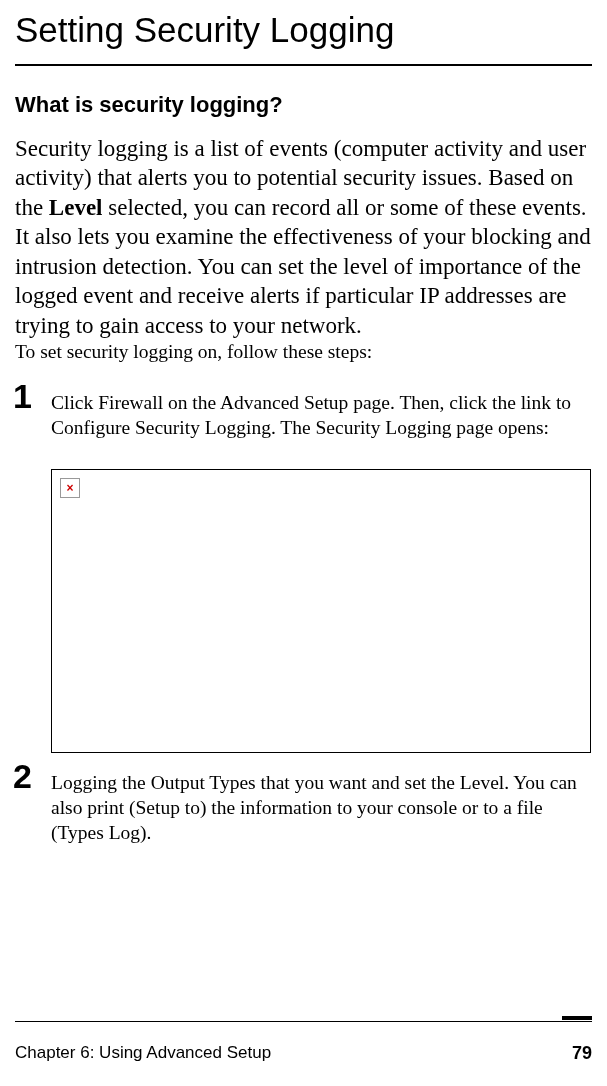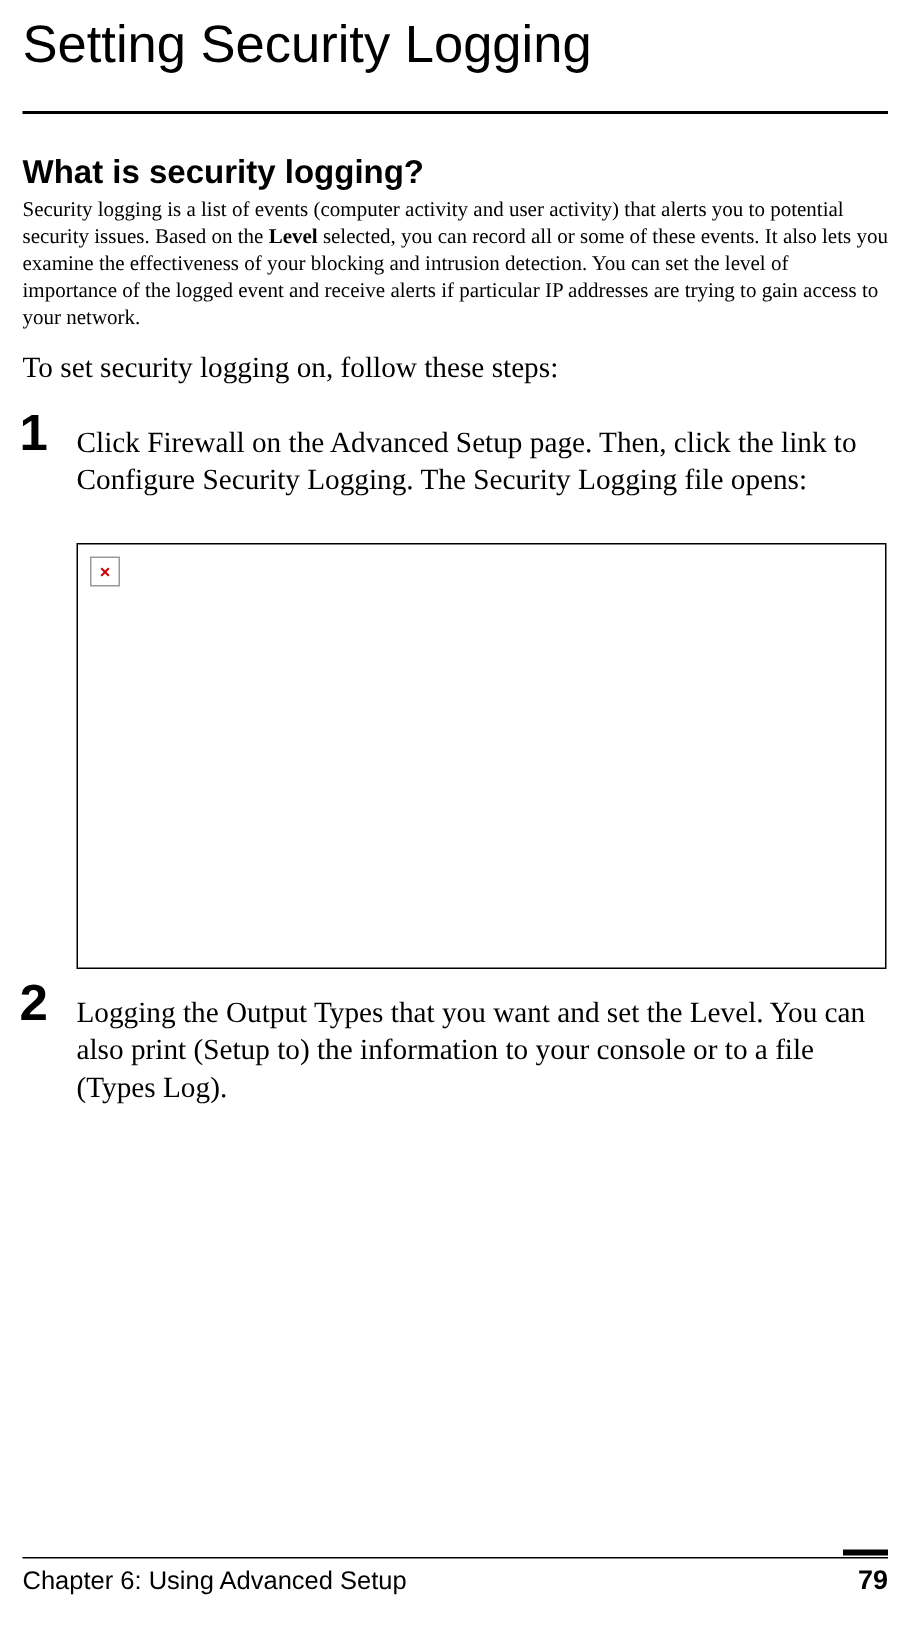--- a/index.html
+++ b/index.html
@@ -14,35 +14,34 @@
       font-family: Georgia, 'Times New Roman', serif;
       color: #000;
       position: relative;
       padding: 10px 15px 0 15px;
     }
     .page-title {
       font-family: 'Trebuchet MS', 'Segoe UI', Arial, sans-serif;
       font-size: 35px;
       font-weight: normal;
       letter-spacing: 0px;
-      padding-bottom: 24px;
+      padding-bottom: 14px;
       border-bottom: 2px solid #000;
       margin-bottom: 26px;
     }
     .section-heading {
       font-family: Arial, Helvetica, sans-serif;
       font-size: 22px;
       font-weight: bold;
-      margin-bottom: 4px;
+      margin-bottom: 16px;
     }
     .body-para {
       font-family: Garamond, Georgia, 'Times New Roman', serif;
-      font-size: 14px;
+      font-size: 23px;
       line-height: 1.28;
-      margin-bottom: 12px;
     }
     .body-para .bold {
       font-weight: bold;
     }
     .lead-in {
       font-family: Garamond, Georgia, 'Times New Roman', serif;
       font-size: 19.5px;
       line-height: 1.28;
       margin-bottom: 26px;
     }
@@ -90,24 +89,24 @@
       font-family: Arial, sans-serif;
     }
     .footer {
       position: absolute;
       bottom: 22px;
       left: 15px;
       right: 15px;
     }
     .footer-line-wrap {
       border-top: 1.5px solid #000;
-      padding-top: 4px;
+      padding-top: 21px;
       display: flex;
       justify-content: space-between;
-      align-items: flex-end;
+      align-items: flex-start;
       font-family: 'Trebuchet MS', 'Segoe UI', Arial, sans-serif;
     }
     .footer-accent {
       position: absolute;
       right: 0;
       top: -5px;
       width: 30px;
       height: 4px;
       background: #000;
     }
@@ -128,21 +127,21 @@
 
 <p class="body-para">
   <span>Security logging is a list of events (computer activity and user activity) that alerts you to potential security issues. Based on the </span><span class="bold">Level</span><span> selected, you can record all or some of these events. It also lets you examine the effectiveness of your blocking and intrusion detection. You can set the level of importance of the logged event and receive alerts if particular IP addresses are trying to gain access to your network.</span>
 </p>
 
 <p class="lead-in">To set security logging on, follow these steps:</p>
 
 <div class="step">
   <div class="step-num">1</div>
   <div class="step-text">
-    <span>Click </span><span class="bold">Firewall</span><span> on the </span><span class="bold">Advanced Setup</span><span> page. Then, click the link to </span><span class="bold">Configure Security Logging</span><span>. The </span><span class="bold">Security Logging</span><span> file opens:</span>
+    <span>Click </span><span class="bold">Firewall</span><span> on the </span><span class="bold">Advanced Setup</span><span> page. Then, click the link to </span><span class="bold">Configure Security Logging</span><span>. The </span><span class="bold">Security Logging</span><span> page opens:</span>
   </div>
 </div>
 
 <div class="image-box">
   <div class="broken-img">×</div>
 </div>
 
 <div class="step">
   <div class="step-num">2</div>
   <div class="step-text">

